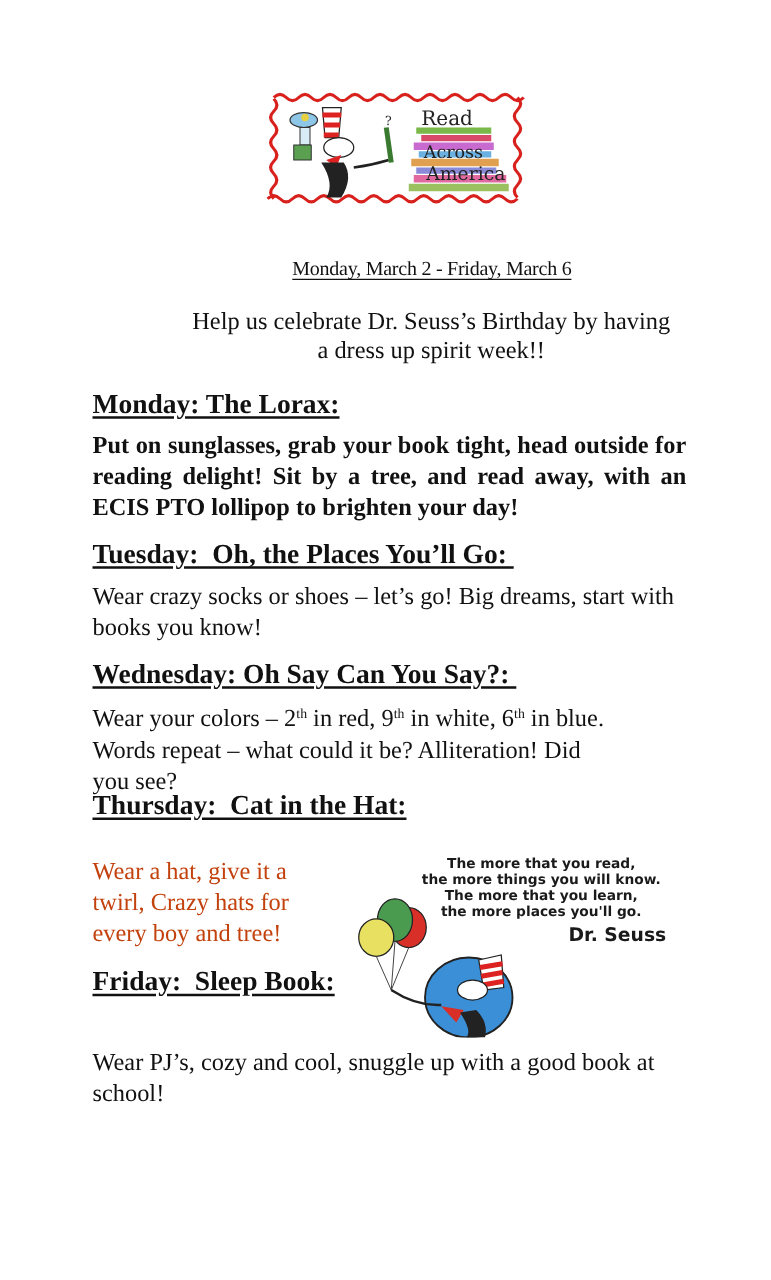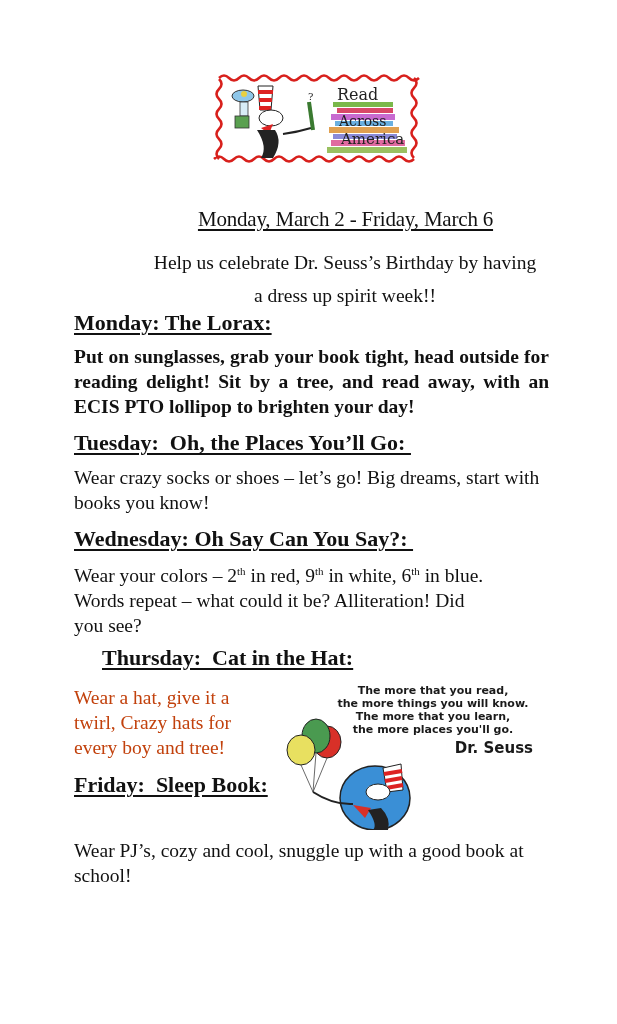--- a/index.html
+++ b/index.html
@@ -1,22 +1,22 @@
 <!DOCTYPE html>
 <html><head>
 <meta charset="utf-8">
 <style>
   html, body { margin:0; padding:0; background:#ffffff; }
   body { width:617px; height:1024px; position:relative; overflow:hidden;
          font-family:"Liberation Serif", "DejaVu Serif", serif; color:#111; }
   .abs { position:absolute; }
   .logo { left:213px; top:72px; width:207px; height:93px; }
   .title { left:0; width:617px; top:207px; text-align:center; padding-left:74px; box-sizing:border-box;
-           font-size:21px; text-decoration:underline; text-underline-offset:3px; letter-spacing:-0.2px; }
-  .intro { left:150px; width:390px; top:246px; text-align:center; font-size:19.5px; line-height:33px; }
+           font-size:16px; text-decoration:underline; text-underline-offset:3px; letter-spacing:-0.2px; }
+  .intro { left:150px; width:390px; top:246px; text-align:center; font-size:19.5px; line-height:23px; }
   .h { left:74px; font-size:22px; text-decoration:underline; text-underline-offset:3px; white-space:pre;font-weight:bold; }
   .p { left:74px; width:475px; font-size:19.5px; line-height:25px; }
   .just { text-align:justify; text-align-last:left; }
   .blue { color:#c2410c; }
   sup { font-size:11px; vertical-align:7px; line-height:0; }
   .quote { left:283px; top:680px; width:260px; height:150px; }
 </style>
 </head>
 <body>
 
@@ -70,21 +70,21 @@
 <div class="abs h" style="top:430px;">Tuesday:  Oh, the Places You’ll Go: </div>
 <div class="abs p" style="top:465px;">Wear crazy socks or shoes – let’s go!  Big dreams, start with books you know!</div>
 
 <div class="abs h" style="top:526px;">Wednesday: Oh Say Can You Say?: </div>
 <div class="abs p" style="top:563px; width:490px;">
   <span>Wear your colors – 2</span><sup>th</sup><span> in red, 9</span><sup>th</sup><span> in white, 6</span><sup>th</sup><span> in blue.</span><br>
   <span> Words repeat – what could it be?  Alliteration!  Did</span><br>
   <span>you see?</span>
 </div>
 
-<div class="abs h" style="top:645px;margin-left:28px;">Thursday:  Cat in the Hat:</div>
+<div class="abs h" style="top:631px;">Thursday:  Cat in the Hat:</div>
 <div class="abs p blue" style="top:685px; width:220px;">
   <div>Wear a hat, give it a</div>
   <div>twirl, Crazy hats for</div>
   <div>every boy and tree!</div>
 </div>
 
 <div class="abs h" style="top:772px;">Friday:  Sleep Book:</div>
 <div class="abs p" style="top:838px; width:480px;">Wear PJ’s, cozy and cool, snuggle up with a good book at school!</div>
 
 <div class="abs quote">

